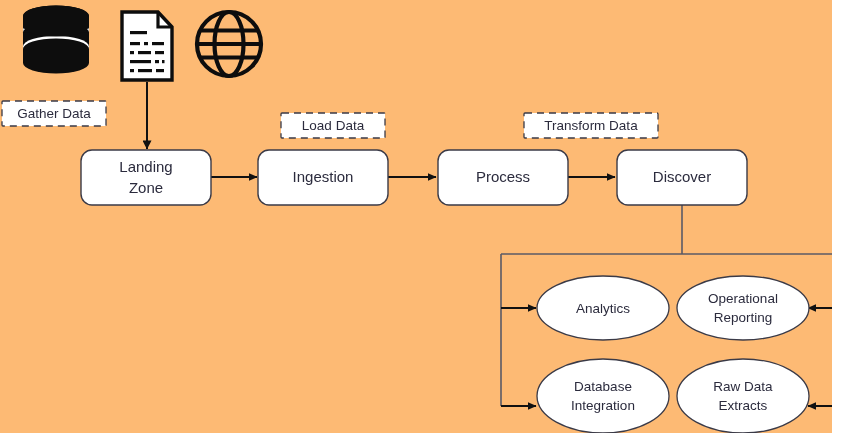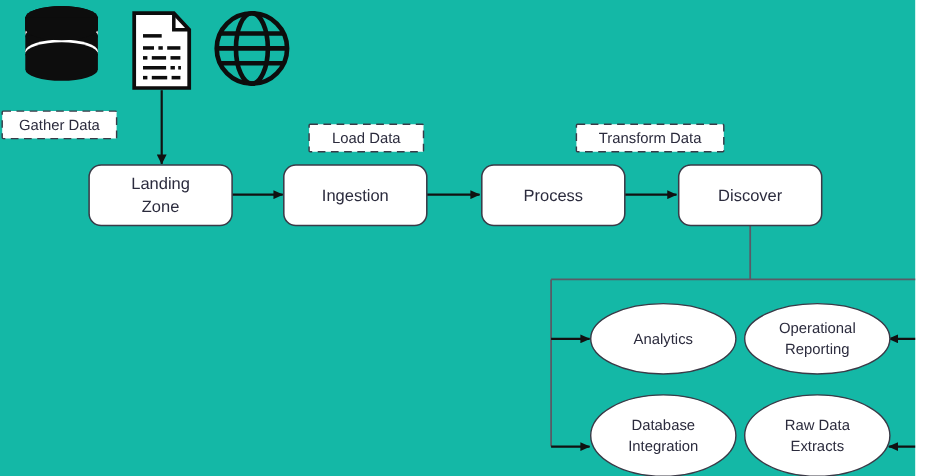--- a/index.html
+++ b/index.html
@@ -7,21 +7,21 @@
     padding: 0;
     background: #ffffff;
   }
   body {
     font-family: "Liberation Sans", sans-serif;
   }
   #canvas {
     position: relative;
     width: 832px;
     height: 433px;
-    background: #14b8a6;
+    background: #fdba74;
     overflow: hidden;
   }
   #canvas svg.layer {
     position: absolute;
     left: 0;
     top: 0;
     width: 850px;
     height: 433px;
   }
   .node-text {

